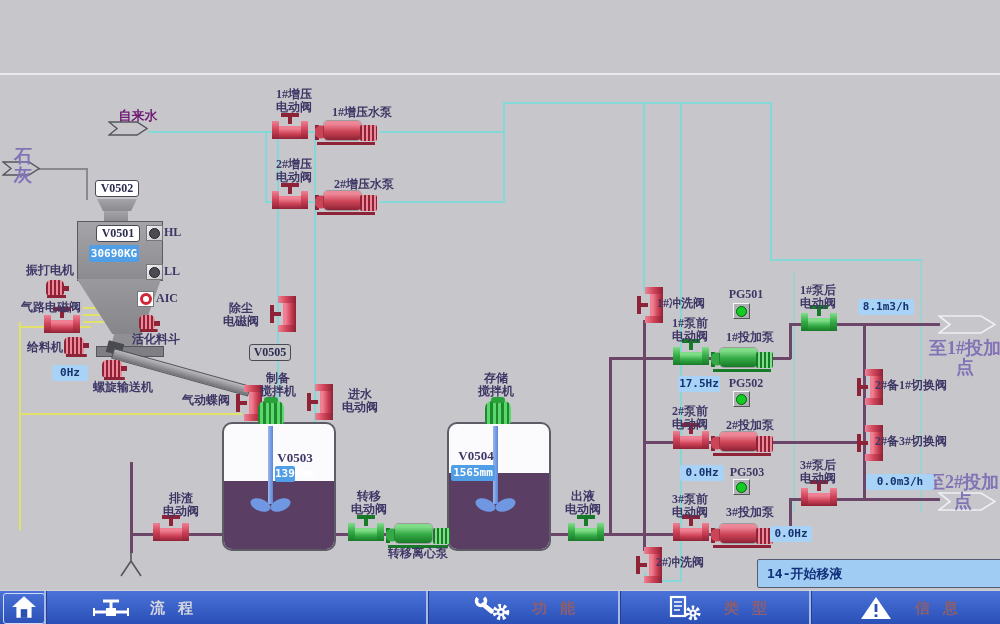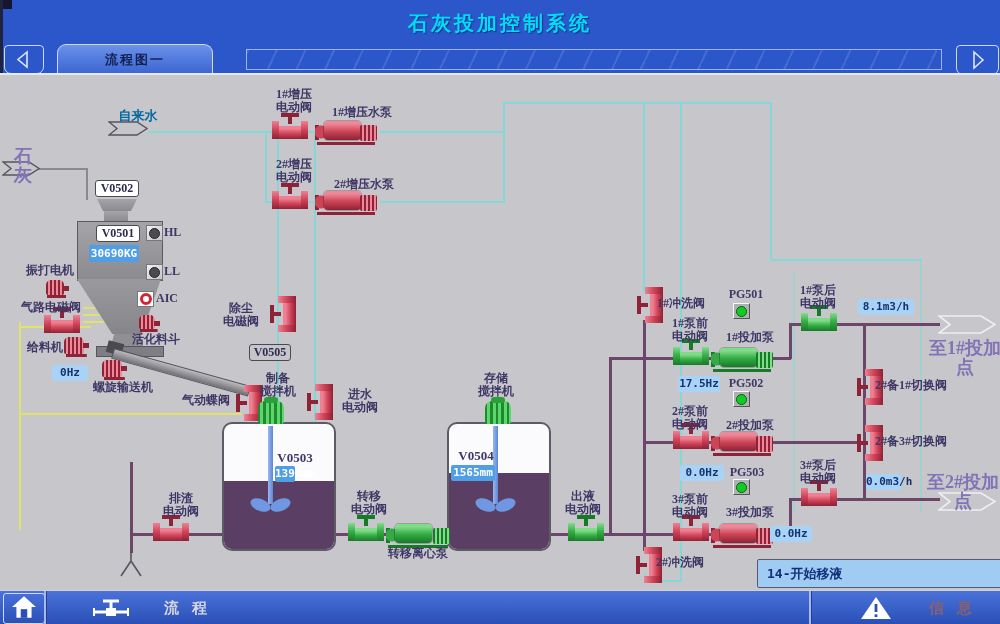--- a/index.html
+++ b/index.html
@@ -15,21 +15,21 @@
   .canvas{position:absolute;left:0;top:73px;width:1000px;height:517px;background:#c7c7cb;border-top:2px solid #e9e9ec;}
   
   .pipe{position:absolute;z-index:1;}
   .pw{background:#84d8d8;}
   .pa{background:#e2e26a;}
   .ps{background:#6b4668;}
   .pg{background:#8a8a8e;}
   .faint{opacity:.55;}
   
   .lbl{position:absolute;z-index:4;color:#3e3766;font-weight:bold;font-size:12px;line-height:1.08;text-align:center;white-space:pre-line;font-family:Liberation Serif, serif;}
-  .lbl.cyan{color:#0369a1;}
+  .lbl.cyan{color:#701a75;}
   .lbl.purple{color:#8273b6;font-size:18px;}
   .lbl.left{text-align:left;}
   .vbox{position:absolute;z-index:5;background:#a9d3f6;color:#15336e;font-family:"DejaVu Sans Mono",monospace;font-weight:bold;font-size:11px;text-align:center;height:16px;line-height:16px;border-radius:2px;}
   .vbox.bright{background:#4f9ee6;color:#fff;}
   .vbox.status{height:27px;line-height:27px;text-align:left;padding-left:9px;border:1px solid #555a70;border-radius:2px;font-size:13px;background:#a0cbf2;color:#10307a;}
   .tagbox{position:absolute;z-index:5;background:#fff;border:1px solid #4a4a55;border-radius:3px;color:#2c2c50;font-weight:bold;font-size:12px;text-align:center;height:15px;line-height:15px;}
   .tagbox.plain{background:#c6c6ca;}
   
   .valve{position:absolute;z-index:3;width:36px;height:26px;background-repeat:no-repeat;background-image:
     linear-gradient(var(--vd),var(--vd)),
@@ -70,45 +70,28 @@
   .shaft{position:absolute;z-index:3;width:5px;background:linear-gradient(90deg,#9ab8ee,#5d86d8);}
   .prop{position:absolute;z-index:3;width:21px;height:12px;border-radius:50%;background:#6f97e2;}
   .conveyor{position:absolute;z-index:2;width:140px;height:9px;background:linear-gradient(180deg,#bcbcc0,#707076);border:1px solid #55555b;transform-origin:0 0;transform:rotate(15.5deg);}
   .compressor{position:absolute;z-index:4;background:#c2c2c6;border:2px solid #55555d;box-shadow:inset 1px 1px 0 #ebebee;color:#1c2a5e;font-weight:bold;font-size:14px;text-align:center;white-space:pre-line;line-height:1.4;padding-top:8px;box-sizing:border-box;}
   .arrowsym{position:absolute;z-index:2;}
   
   .bottombar{position:absolute;left:0;top:590px;width:1000px;height:34px;background:linear-gradient(180deg,#4a72d8,#2a50b8);border-top:1px solid #d0d0d8;box-sizing:border-box;}
   .homebtn{position:absolute;left:3px;top:2px;width:40px;height:29px;border:1px solid #cfdaf6;border-radius:3px;display:flex;align-items:center;justify-content:center;}
   .navcell{position:absolute;top:0;height:34px;width:191px;border-left:2px solid #a7b9ea;box-shadow:inset 1px 0 0 #24408a;display:flex;align-items:center;padding-left:46px;box-sizing:border-box;}
   .navcell .nicon{width:38px;height:26px;flex:0 0 auto;}
-  .navcell .nlabel{margin-left:34px;font-family:"Liberation Sans",sans-serif;font-weight:bold;font-size:15px;letter-spacing:13px;color:#8c5f6f;}
+  .navcell .nlabel{margin-left:20px;font-family:"Liberation Sans",sans-serif;font-weight:bold;font-size:15px;letter-spacing:13px;color:#8c5f6f;}
   .navcell.active .nlabel{color:#d6d6de;}
 </style>
 </head>
 <body>
 
 <div class="stage">
 
-  <div class="titlebar">
-    <div class="cornersq"></div>
-    <div class="leftstrip"></div>
-    <div class="title">石灰投加控制系统</div>
-    <div class="navbtn" style="left:4px;top:45px;width:38px;height:27px;">
-      <svg width="38" height="27" viewBox="0 0 38 27">
-          <path d="M22 6 L13 13.5 L22 21 Z" fill="none" stroke="#dfe6fb" stroke-width="1.6"></path>
-        </svg>
-    </div>
-    <div class="tab">流程图一</div>
-    <div class="hatch"></div>
-    <div class="navbtn" style="left:956px;top:45px;width:41px;height:28px;">
-      <svg width="41" height="28" viewBox="0 0 41 28">
-          <path d="M17 6 L26 14 L17 22 Z" fill="none" stroke="#dfe6fb" stroke-width="1.6"></path>
-        </svg>
-    </div>
-  </div>
 
   <div class="canvas">
 
     <div class="pipe pw" style="left:148px;top:56px;width:129px;height:2px"></div>
     <div class="pipe pw" style="left:308px;top:56px;width:10px;height:2px"></div>
     <div class="pipe pw" style="left:380px;top:56px;width:123px;height:2px"></div>
     <div class="pipe pw" style="left:265px;top:56px;width:2px;height:72px"></div>
     <div class="pipe pw" style="left:265px;top:126px;width:12px;height:2px"></div>
     <div class="pipe pw" style="left:308px;top:126px;width:10px;height:2px"></div>
     <div class="pipe pw" style="left:380px;top:126px;width:123px;height:2px"></div>
@@ -314,21 +297,21 @@
       </div>
     <div class="lbl" style="left:665px;top:418px;width:50px">3#泵前
 电动阀</div>
     <div class="valve red" style="left:673px;top:440px"></div>
     <div class="lbl" style="left:722px;top:431px;width:56px">3#投加泵</div>
     <div class="pump red" style="left:711px;top:445px"></div>
     <div class="vbox" style="left:770px;top:451px;width:42px">0.0Hz</div>
     <div class="lbl" style="left:794px;top:384px;width:48px">3#泵后
 电动阀</div>
     <div class="valve red" style="left:801px;top:405px"></div>
-    <div class="vbox" style="left:866px;top:399px;width:36px">0.0m3/h</div>
+    <div class="vbox" style="left:866px;top:399px;width:68px">0.0m3/h</div>
     <div class="lbl purple" style="left:926px;top:398px;width:74px">至2#投加点</div>
     <div class="arrowsym" style="left:938px;top:417px">
       <svg width="58" height="19" viewBox="0 0 58 19">
           <path d="M1 1 L43 1 L57 9.5 L43 18 L1 18 L12 9.5 Z" fill="none" stroke="#eef0f4" stroke-width="1.6"></path>
         </svg>
     </div>
     <div class="valve red vert" style="left:631px;top:477px"></div>
     <div class="lbl left" style="left:656px;top:481px;width:62px">2#冲洗阀</div>
   </div>
 
@@ -344,20 +327,44 @@
     <div class="navcell active" style="left:44px">
       <span class="nicon">
         <svg width="38" height="26" viewBox="0 0 38 26">
             <path d="M2 17 H36 M19 17 V7 M11 6 H27" fill="none" stroke="#fff" stroke-width="3"></path>
             <rect x="14" y="13" width="10" height="8" fill="#fff"></rect>
             <path d="M2 13 V21 M36 13 V21" stroke="#fff" stroke-width="2"></path>
           </svg>
       </span>
       <span class="nlabel">流程</span>
     </div>
+    <div class="navcell" style="left:426px">
+      <span class="nicon">
+        <svg width="38" height="26" viewBox="0 0 38 26">
+            <circle cx="7" cy="6" r="4.5" fill="none" stroke="#fff" stroke-width="3.5" stroke-dasharray="17 7"></circle>
+            <rect x="7" y="8" width="15" height="4.5" rx="2" fill="#fff" transform="rotate(38 10 10)"></rect>
+            <circle cx="27" cy="17" r="6" fill="none" stroke="#fff" stroke-width="4.5" stroke-dasharray="2.6 2.4"></circle>
+            <circle cx="27" cy="17" r="4" fill="#fff"></circle>
+            <circle cx="27" cy="17" r="1.6" fill="#2b50b4"></circle>
+          </svg>
+      </span>
+      <span class="nlabel">功能</span>
+    </div>
+    <div class="navcell" style="left:618px">
+      <span class="nicon">
+        <svg width="38" height="26" viewBox="0 0 38 26">
+            <rect x="5" y="2" width="14" height="19" fill="none" stroke="#fff" stroke-width="2.2"></rect>
+            <path d="M8 7 h8 M8 11 h8 M8 15 h6" stroke="#fff" stroke-width="1.6"></path>
+            <circle cx="27" cy="18" r="5.5" fill="none" stroke="#fff" stroke-width="4" stroke-dasharray="2.5 2.3"></circle>
+            <circle cx="27" cy="18" r="3.6" fill="#fff"></circle>
+            <circle cx="27" cy="18" r="1.5" fill="#2b50b4"></circle>
+          </svg>
+      </span>
+      <span class="nlabel">类型</span>
+    </div>
     <div class="navcell" style="left:809px;width:191px">
       <span class="nicon">
         <svg width="38" height="26" viewBox="0 0 38 26">
             <path d="M19 2 L34 24 H4 Z" fill="#fff"></path>
             <rect x="17.6" y="9" width="2.8" height="8" fill="#2b50b4"></rect>
             <rect x="17.6" y="19.4" width="2.8" height="2.6" fill="#2b50b4"></rect>
           </svg>
       </span>
       <span class="nlabel">信息</span>
     </div>

